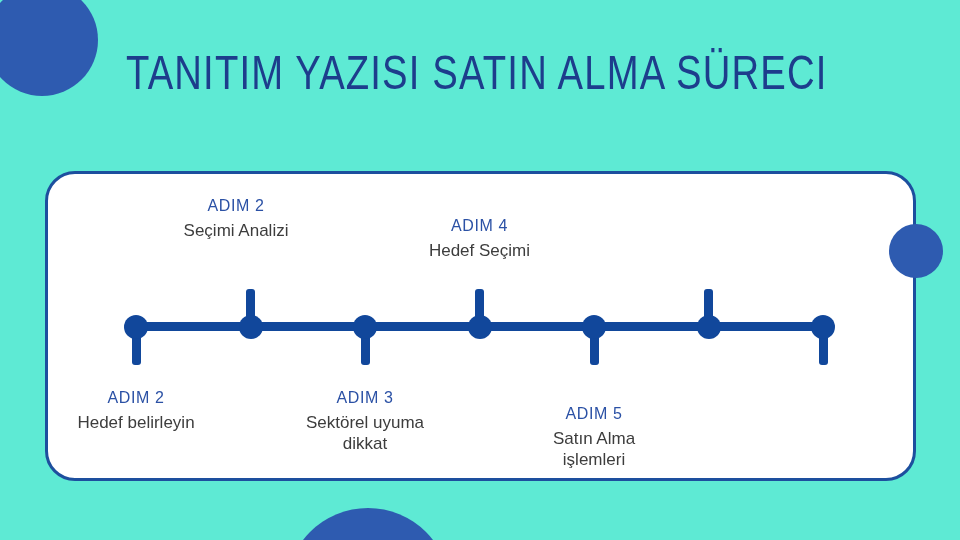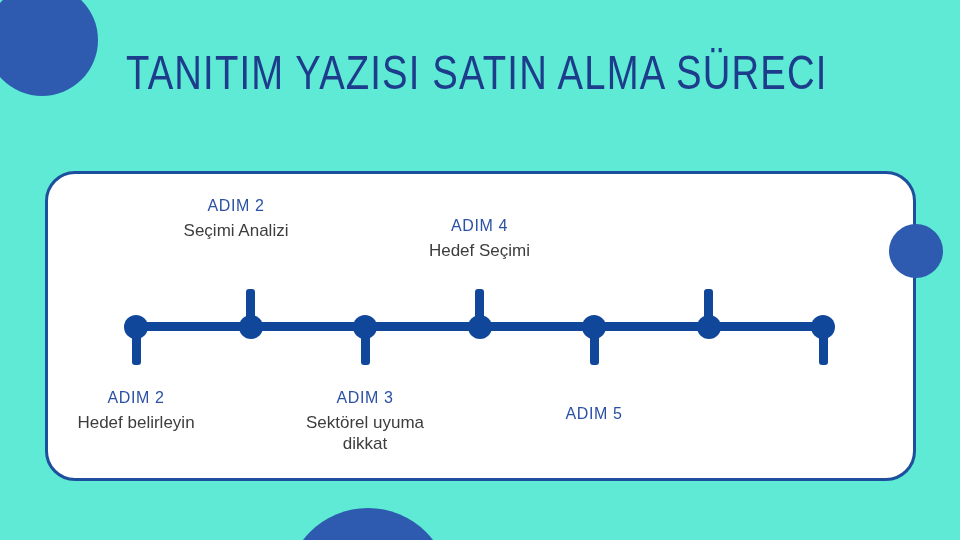--- a/index.html
+++ b/index.html
@@ -87,15 +87,17 @@
         <div class="step-label">ADIM 3</div>
         <div class="step-desc">Sektörel uyuma
 dikkat</div>
       </div>
       <div class="step-group" style="left: 369.5px; top: 197px; margin-top: 20px;">
         <div class="step-label">ADIM 4</div>
         <div class="step-desc">Hedef Seçimi</div>
       </div>
       <div class="step-group" style="left: 484px; top: 389px; margin-top: 16px;">
         <div class="step-label">ADIM 5</div>
+        <div class="step-desc">Satın Alma
+işlemleri</div>
       </div>
     </div>
 </div>
 
 </body></html>

